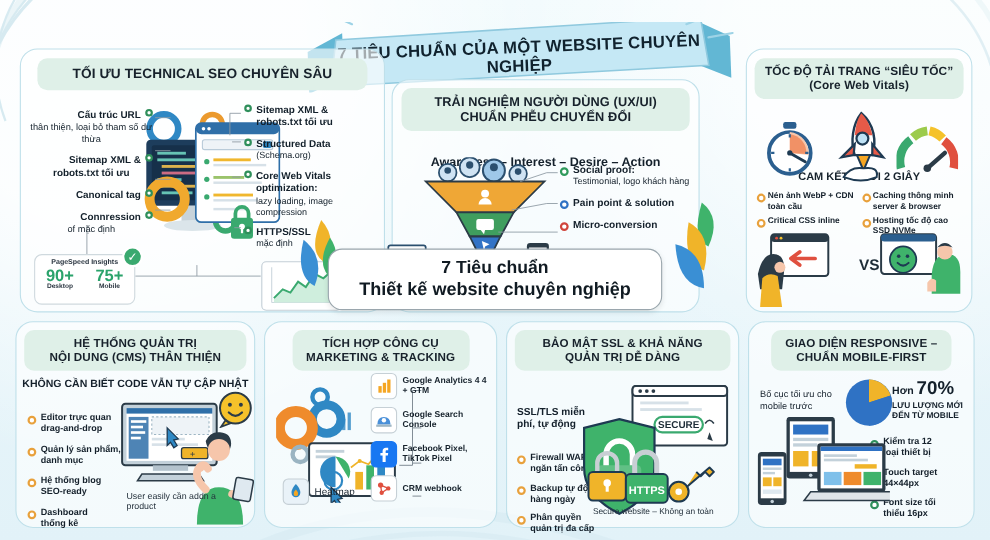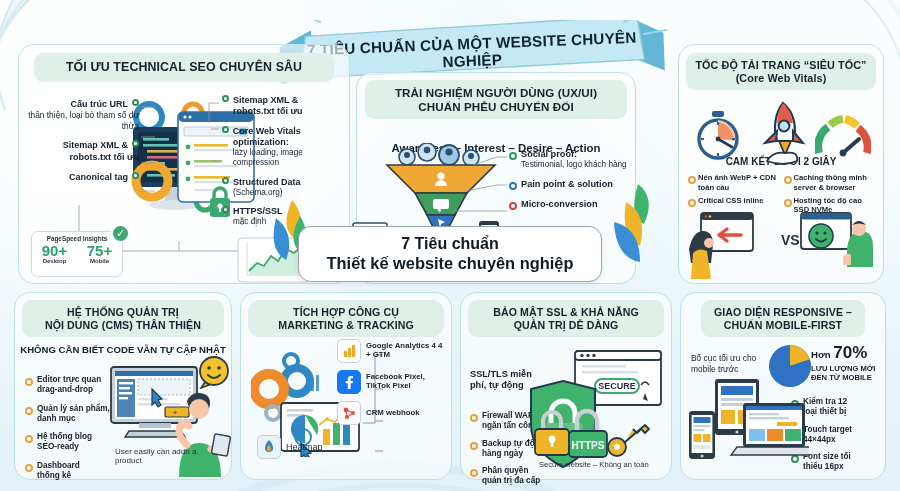--- a/index.html
+++ b/index.html
@@ -54,21 +54,21 @@
   .dot {
     flex: none; width: 8px; height: 8px; border-radius: 50%;
     border: 2.2px solid #2f8f5b; background: #fff; margin-top: 3px;
   }
   .dot.or { border-color: #e8a13c; }
   .dot.gr { border-color: #2f8f5b; }
 
   
   #p-seo { left: 18px; top: 44px; width: 332px; height: 240px; }
   #p-seo .panel-head { margin: 8px auto 0; width: 300px; padding: 7px 4px; font-size: 12.4px; }
-  .seo-left { position: absolute; left: 8px; top: 54px; width: 112px; text-align: right; font-size: 8.4px; color: #13202b; line-height: 1.25; }
+  .seo-left { position: absolute; left: 8px; top: 54px; width: 112px; text-align: center; font-size: 8.4px; color: #13202b; line-height: 1.25; }
   .seo-left .it { margin-bottom: 9px; }
   .seo-left .t { font-weight: bold; font-size: 9px; }
   .seo-right { position: absolute; left: 203px; top: 50px; width: 124px; font-size: 8.2px; color: #13202b; line-height: 1.25; }
   .seo-right .it { margin-bottom: 8px; display: flex; gap: 4px; }
   .seo-right .t { font-weight: bold; font-size: 9px; }
   .ldot { display: inline-block; width: 7px; height: 7px; border-radius: 50%; border: 2px solid #2f8f5b; background: #fff; }
   .seo-left .row { display: flex; gap: 4px; justify-content: flex-end; align-items: flex-start; }
 
   
   #pagespeed {
@@ -114,21 +114,21 @@
   #center-card .l2 { font-size: 16.4px; font-weight: bold; color: #101a22; margin-top: 1px; }
 
   
   .bpanel { top: 292px; height: 188px; }
   #p-cms { left: 14px; width: 218px; }
   #p-mkt { left: 240px; width: 212px; }
   #p-ssl { left: 460px; width: 212px; }
   #p-res { left: 680px; width: 206px; }
   .bpanel .panel-head { margin: 7px auto 0; padding: 6px 3px; font-size: 10.6px; }
   #p-cms .panel-head { width: 202px; }
-  #p-mkt .panel-head { width: 196px; border-radius: 12px; }
+  #p-mkt .panel-head { width: 161px; }
   #p-ssl .panel-head { width: 196px; }
   #p-res .panel-head { width: 164px; }
 
   #cms-sub { text-align: center; font-weight: bold; font-size: 9.6px; color: #14202b; margin-top: 7px; }
   #cms-list { position: absolute; left: 10px; top: 82px; width: 86px; font-size: 8.2px; line-height: 1.2; color: #14202b; }
   #cms-list .it { margin-bottom: 9px; display: flex; gap: 4px; }
   #cms-list b { font-weight: bold; }
   #cms-caption { position: absolute; left: 100px; bottom: 13px; width: 84px; font-size: 8px; line-height: 1.22; color: #24313c; }
 
   #mkt-items { position: absolute; right: 6px; top: 46px; width: 108px; }
@@ -286,34 +286,41 @@
             <span class="ldot"></span>
           </div>
         <div class="t">robots.txt tối ưu</div>
       </div>
       <div class="it">
         <div class="row">
             <span class="t">Canonical tag</span>
             <span class="ldot"></span>
           </div>
       </div>
+      <div class="it">
+        <div class="row">
+            <span class="t">Connression</span>
+            <span class="ldot"></span>
+          </div>
+        <div>of mặc định</div>
+      </div>
     </div>
 
     <div class="seo-right">
       <div class="it">
         <span class="ldot"></span>
         <span><span class="t">Sitemap XML &amp;</span><br><span class="t">robots.txt tối ưu</span></span>
       </div>
       <div class="it">
         <span class="ldot"></span>
+        <span><span class="t">Structured Data</span><br><span>(Schema.org)</span></span>
+      </div>
+      <div class="it">
+        <span class="ldot"></span>
         <span><span class="t">Core Web Vitals optimization:</span><br><span>lazy loading, image compression</span></span>
-      </div>
-      <div class="it">
-        <span class="ldot"></span>
-        <span><span class="t">Structured Data</span><br><span>(Schema.org)</span></span>
       </div>
       <div class="it">
         <span class="ldot"></span>
         <span><span class="t">HTTPS/SSL</span><br><span>mặc định</span></span>
       </div>
     </div>
 
     <div id="pagespeed">
       <div id="ps-check">✓</div>
       <div class="ttl">PageSpeed Insights</div>
@@ -605,20 +612,30 @@
     <div id="mkt-items">
       <div class="mi">
         <span class="mbox">
           <svg width="15" height="15" viewBox="0 0 15 15">
               <rect x="2" y="7" width="3" height="6" fill="#f5a623"></rect>
               <rect x="6" y="4" width="3" height="9" fill="#f5a623"></rect>
               <rect x="10" y="1" width="3" height="12" fill="#f5a623"></rect>
             </svg>
         </span>
         <span class="mlbl">Google Analytics 4 4 + GTM</span>
+      </div>
+      <div class="mi">
+        <span class="mbox">
+          <svg width="16" height="14" viewBox="0 0 16 14">
+              <path d="M2 11 q0 -7 6 -7 q6 0 6 7z" fill="#4a90d9"></path>
+              <rect x="1" y="11" width="14" height="2" fill="#9fb6c4"></rect>
+              <circle cx="8" cy="7" r="2" fill="#fff"></circle>
+            </svg>
+        </span>
+        <span class="mlbl">Google Search Console</span>
       </div>
       <div class="mi">
         <span class="mbox" style="background:#1877f2;border-color:#1877f2;">
           <svg width="14" height="14" viewBox="0 0 14 14">
               <path d="M8.6 14 V8.2 h2 l.3-2.3H8.6V4.4c0-.7.2-1.1 1.1-1.1h1.2V1.1C10.6 1.1 9.8 1 8.9 1 7 1 5.8 2.1 5.8 4.1v1.8H3.8v2.3h2V14z" fill="#fff"></path>
             </svg>
         </span>
         <span class="mlbl">Facebook Pixel, TikTok Pixel</span>
       </div>
       <div class="mi">

